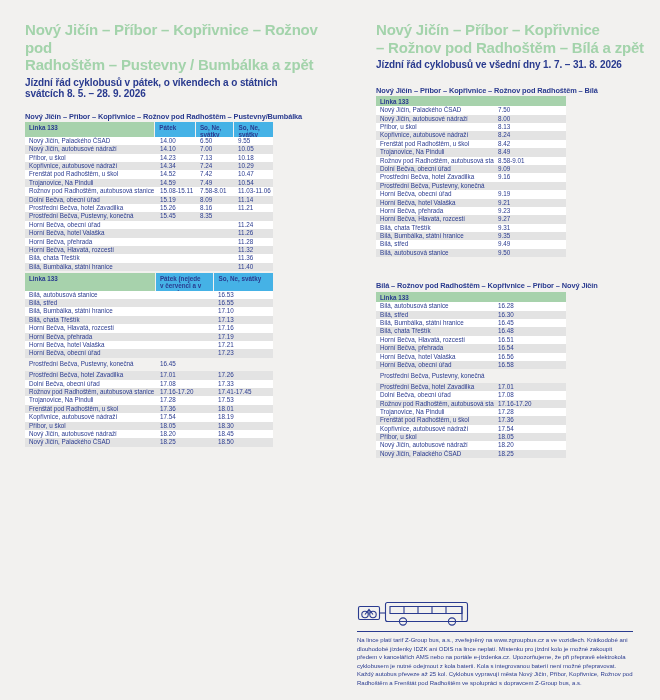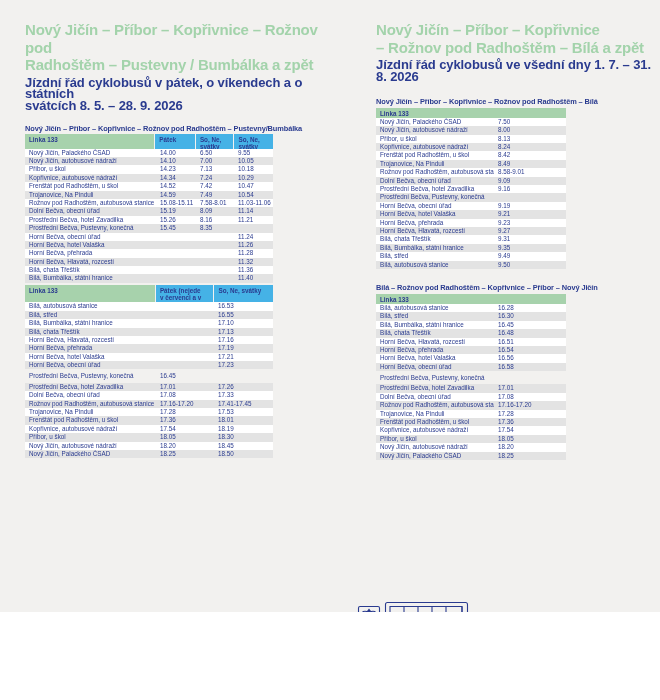--- a/index.html
+++ b/index.html
@@ -5,31 +5,31 @@
   :root{
     --background:#f2f1ef;
     --navy:#2a3b8f;
     --accent_green:#a3d3ab;
     --header_green:#a7d2ac;
     --header_blue:#45b2e6;
     --stripe:#e3e3e3;
   }
   html,body{margin:0;padding:0;}
   body{font-family:"Liberation Sans", sans-serif;}
-  .page{position:relative;width:660px;height:612px;background:var(--background);overflow:hidden;color:var(--navy);}
+  .page{position:relative;width:660px;height:700px;background:var(--background);overflow:hidden;color:var(--navy);}
   .col{position:absolute;top:0;}
   .col-left{left:25px;width:300px;}
   .col-right{left:376px;width:278px;}
   .headline{margin:21px 0 0;font-weight:bold;font-size:15px;line-height:17.5px;color:var(--accent_green);white-space:pre-line;letter-spacing:-0.2px;}
-  .subtitle{margin:3px 0 0;font-weight:bold;font-size:13px;line-height:11.7px;white-space:pre-line;letter-spacing:-0.1px;}
+  .subtitle{margin:3px 0 0;font-weight:bold;font-size:10px;line-height:11.7px;white-space:pre-line;letter-spacing:-0.1px;}
   .ttl{font-weight:bold;font-size:7.4px;line-height:9px;letter-spacing:-0.1px;white-space:nowrap;}
   .col-left .ttl1{margin-top:12px;}
   .col-left .ttl2{margin-top:13px;}
   .col-right .ttl1{margin-top:15px;}
-  .col-right .ttl2{margin-top:14px;}
+  .col-right .ttl2{margin-top:24px;}
   .ttable{width:248px;}
   .r1,.r2{width:190px;}
   .l1{margin-top:1px;}
   .l2{margin-top:2px;}
   .r1{margin-top:1.5px;}
   .r2{margin-top:2px;}
   .thead{display:flex;}
   .l1 .thead{height:15px;}
   .l2 .thead{height:17.5px;}
   .r1 .thead,.r2 .thead{height:10px;}

